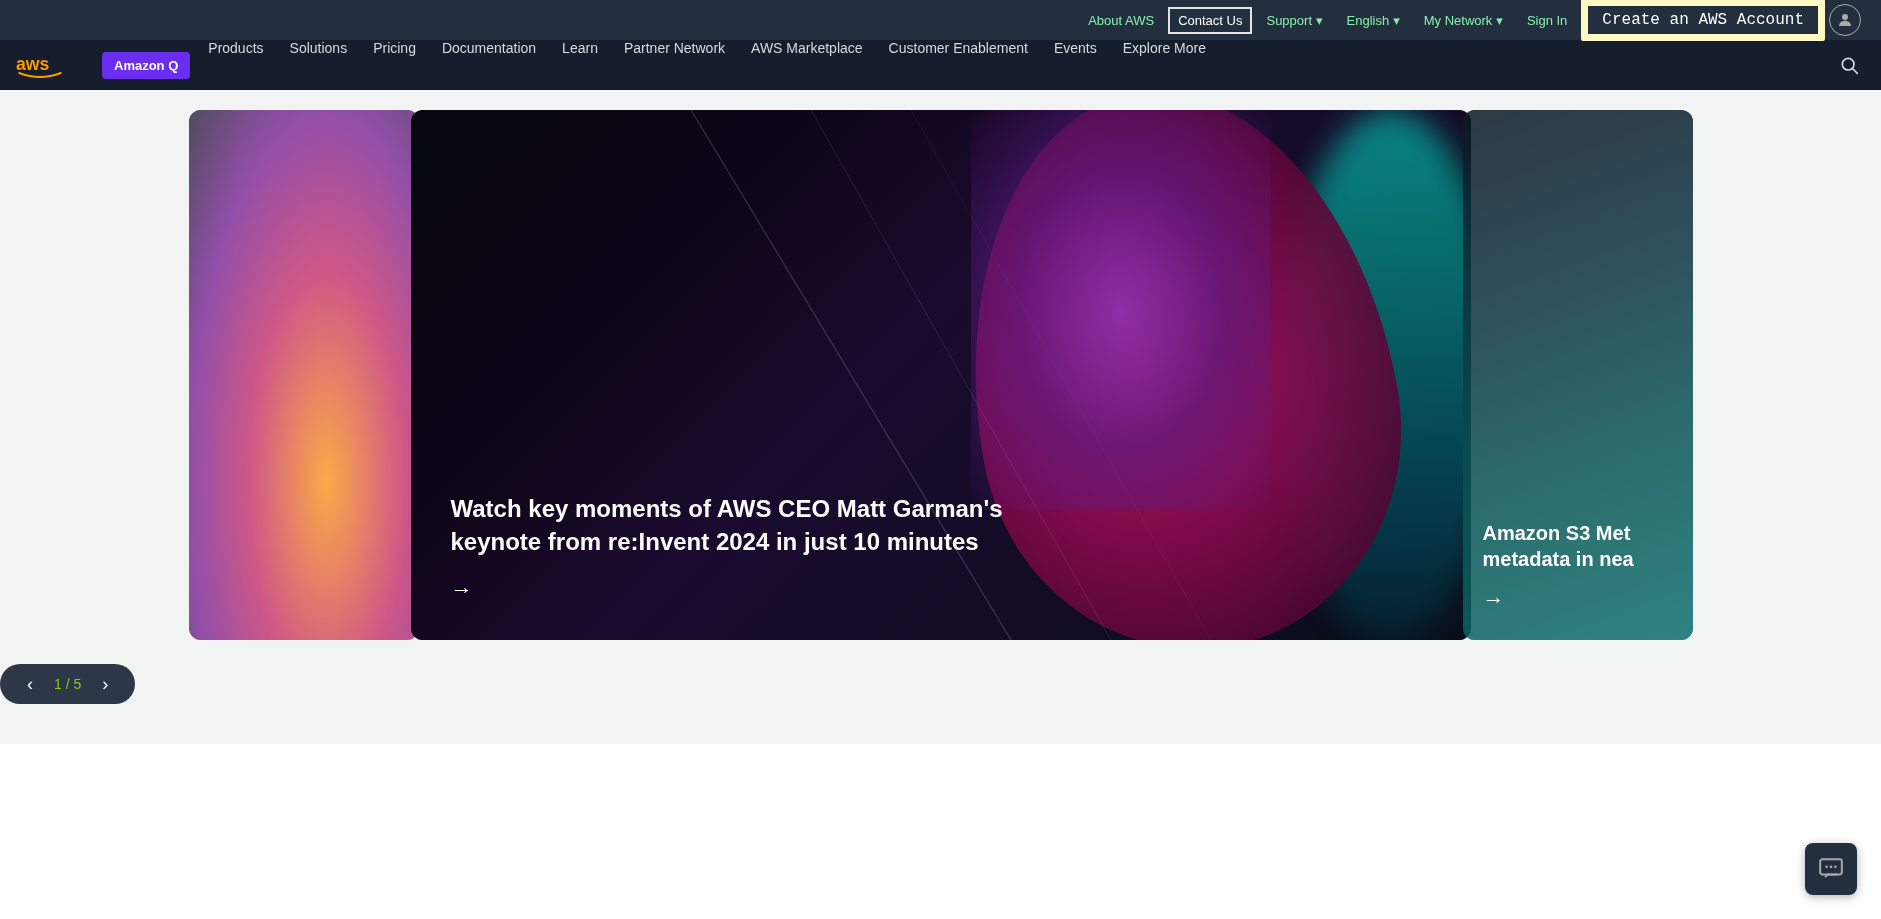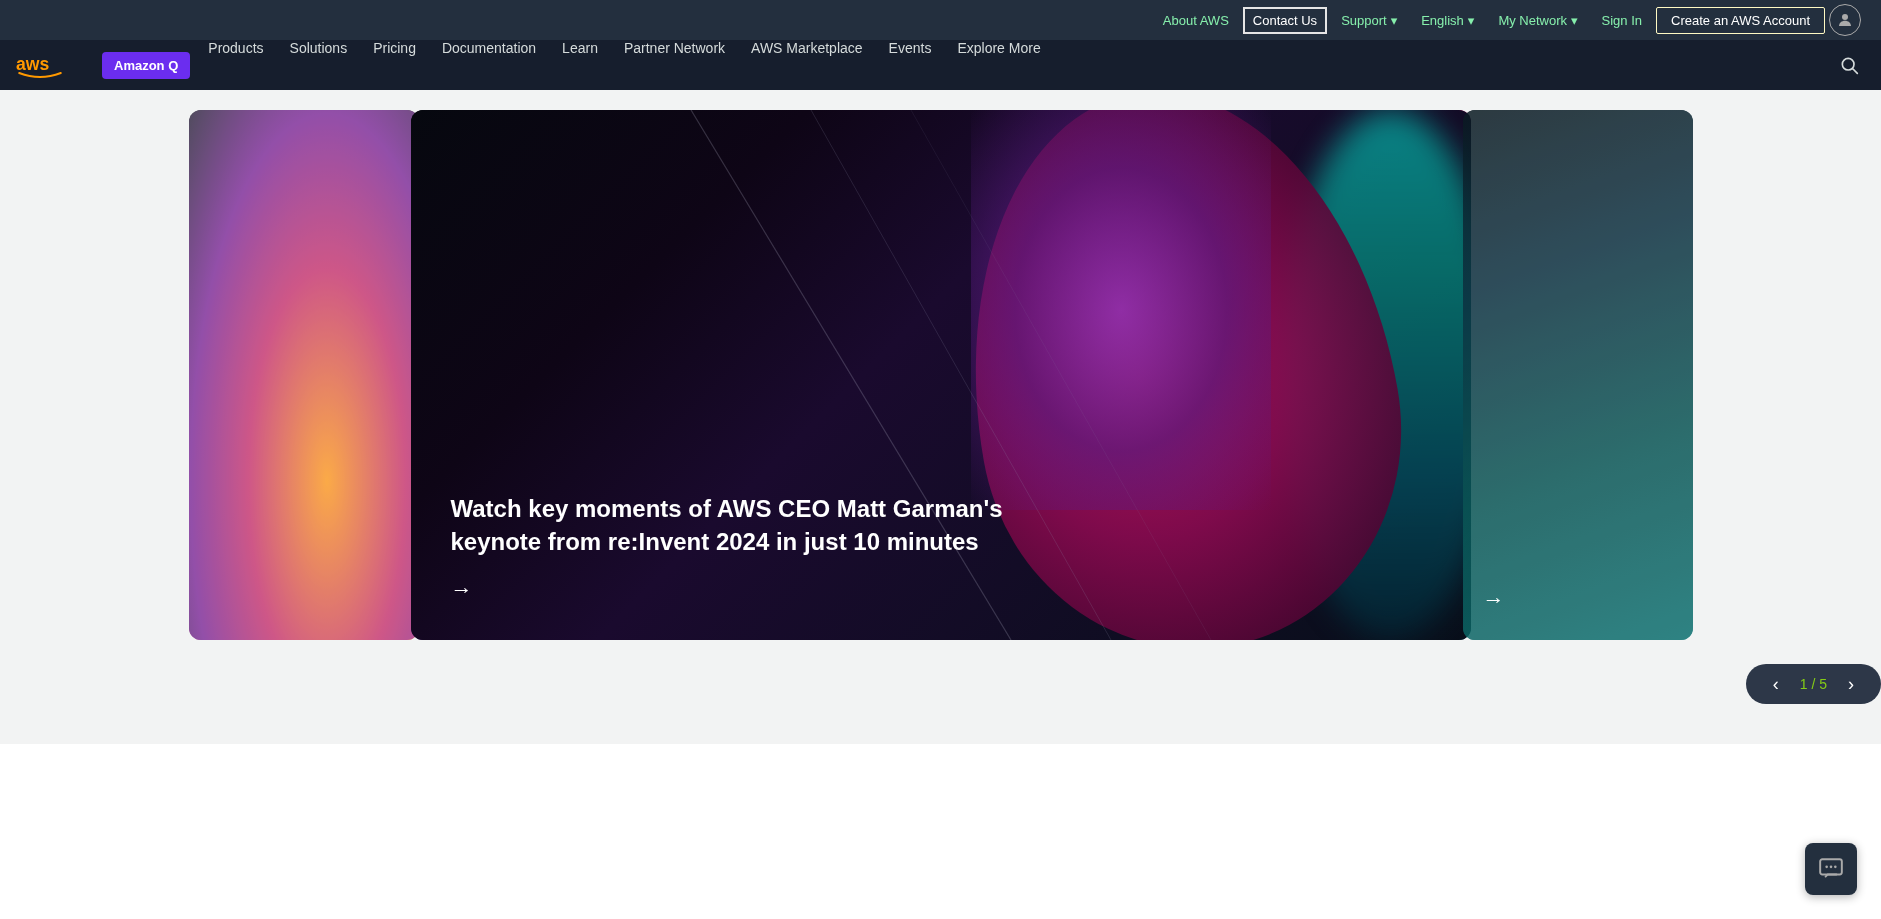--- a/index.html
+++ b/index.html
@@ -25,27 +25,28 @@
       align-items: center;
       gap: 4px;
     }
     .top-bar-item.highlighted {
       border: 2px solid #e5e5e5;
       color: #fff;
       padding: 4px 8px;
     }
     .top-bar-btn {
       background: transparent;
-      border: 1px solid #fef9c3;
-      color: #fff;
-      font-size: 13px;
+      border: 7px solid #fef9c3;
+      color: #fff;
+      font-size: 16px;
       padding: 5px 14px;
       cursor: pointer;
       border-radius: 2px;
       white-space: nowrap;
+      font-family: Liberation Mono, monospace;
     }
     .user-icon {
       width: 32px;
       height: 32px;
       border-radius: 50%;
       border: 1px solid #aaa;
       display: flex;
       align-items: center;
       justify-content: center;
       cursor: pointer;
@@ -98,21 +99,21 @@
       cursor: pointer;
       color: #d5dbdb;
     }
 
     
     .carousel-area {
       background: #f2f3f3;
       padding: 20px 0 40px 0;
       display: flex;
       flex-direction: column;
-      align-items: flex-end;
+      align-items: flex-start;
       min-height: 600px;
       position: relative;
     }
     .carousel-track {
       display: flex;
       align-items: center;
       width: 100%;
       justify-content: center;
       gap: 0;
       overflow: hidden;
@@ -332,20 +333,23 @@
   <div class="nav-item">
     <span>Learn</span>
   </div>
   <div class="nav-item">
     <span>Partner Network</span>
   </div>
   <div class="nav-item">
     <span>AWS Marketplace</span>
   </div>
   <div class="nav-item">
+    <span>Customer Enablement</span>
+  </div>
+  <div class="nav-item">
     <span>Events</span>
   </div>
   <div class="nav-item">
     <span>Explore More</span>
   </div>
   <div class="nav-search">
     <svg width="20" height="20" viewBox="0 0 24 24" fill="none" stroke="#d5dbdb" stroke-width="2" stroke-linecap="round">
       <circle cx="11" cy="11" r="7"></circle>
       <line x1="16.5" y1="16.5" x2="22" y2="22"></line>
     </svg>
@@ -378,20 +382,21 @@
       </div>
       <div class="slide-content">
         <div class="slide-title">Watch key moments of AWS CEO Matt Garman's keynote from re:Invent 2024 in just 10 minutes</div>
         <div class="slide-arrow">→</div>
       </div>
     </div>
 
     <div class="slide slide-right">
       <div style="position:absolute;inset:0;background:linear-gradient(160deg,#0a1a22 0%,#0d3040 30%,#0a5555 65%,#0d7070 100%);"></div>
       <div style="position:relative;z-index:2;">
+        <div class="slide-right-title">Amazon S3 Met metadata in nea</div>
         <span class="slide-right-arrow">→</span>
       </div>
     </div>
 
   </div>
 
   <div class="carousel-pagination">
     <button class="page-btn">‹</button>
     <span class="page-indicator">1 / 5</span>
     <button class="page-btn">›</button>

